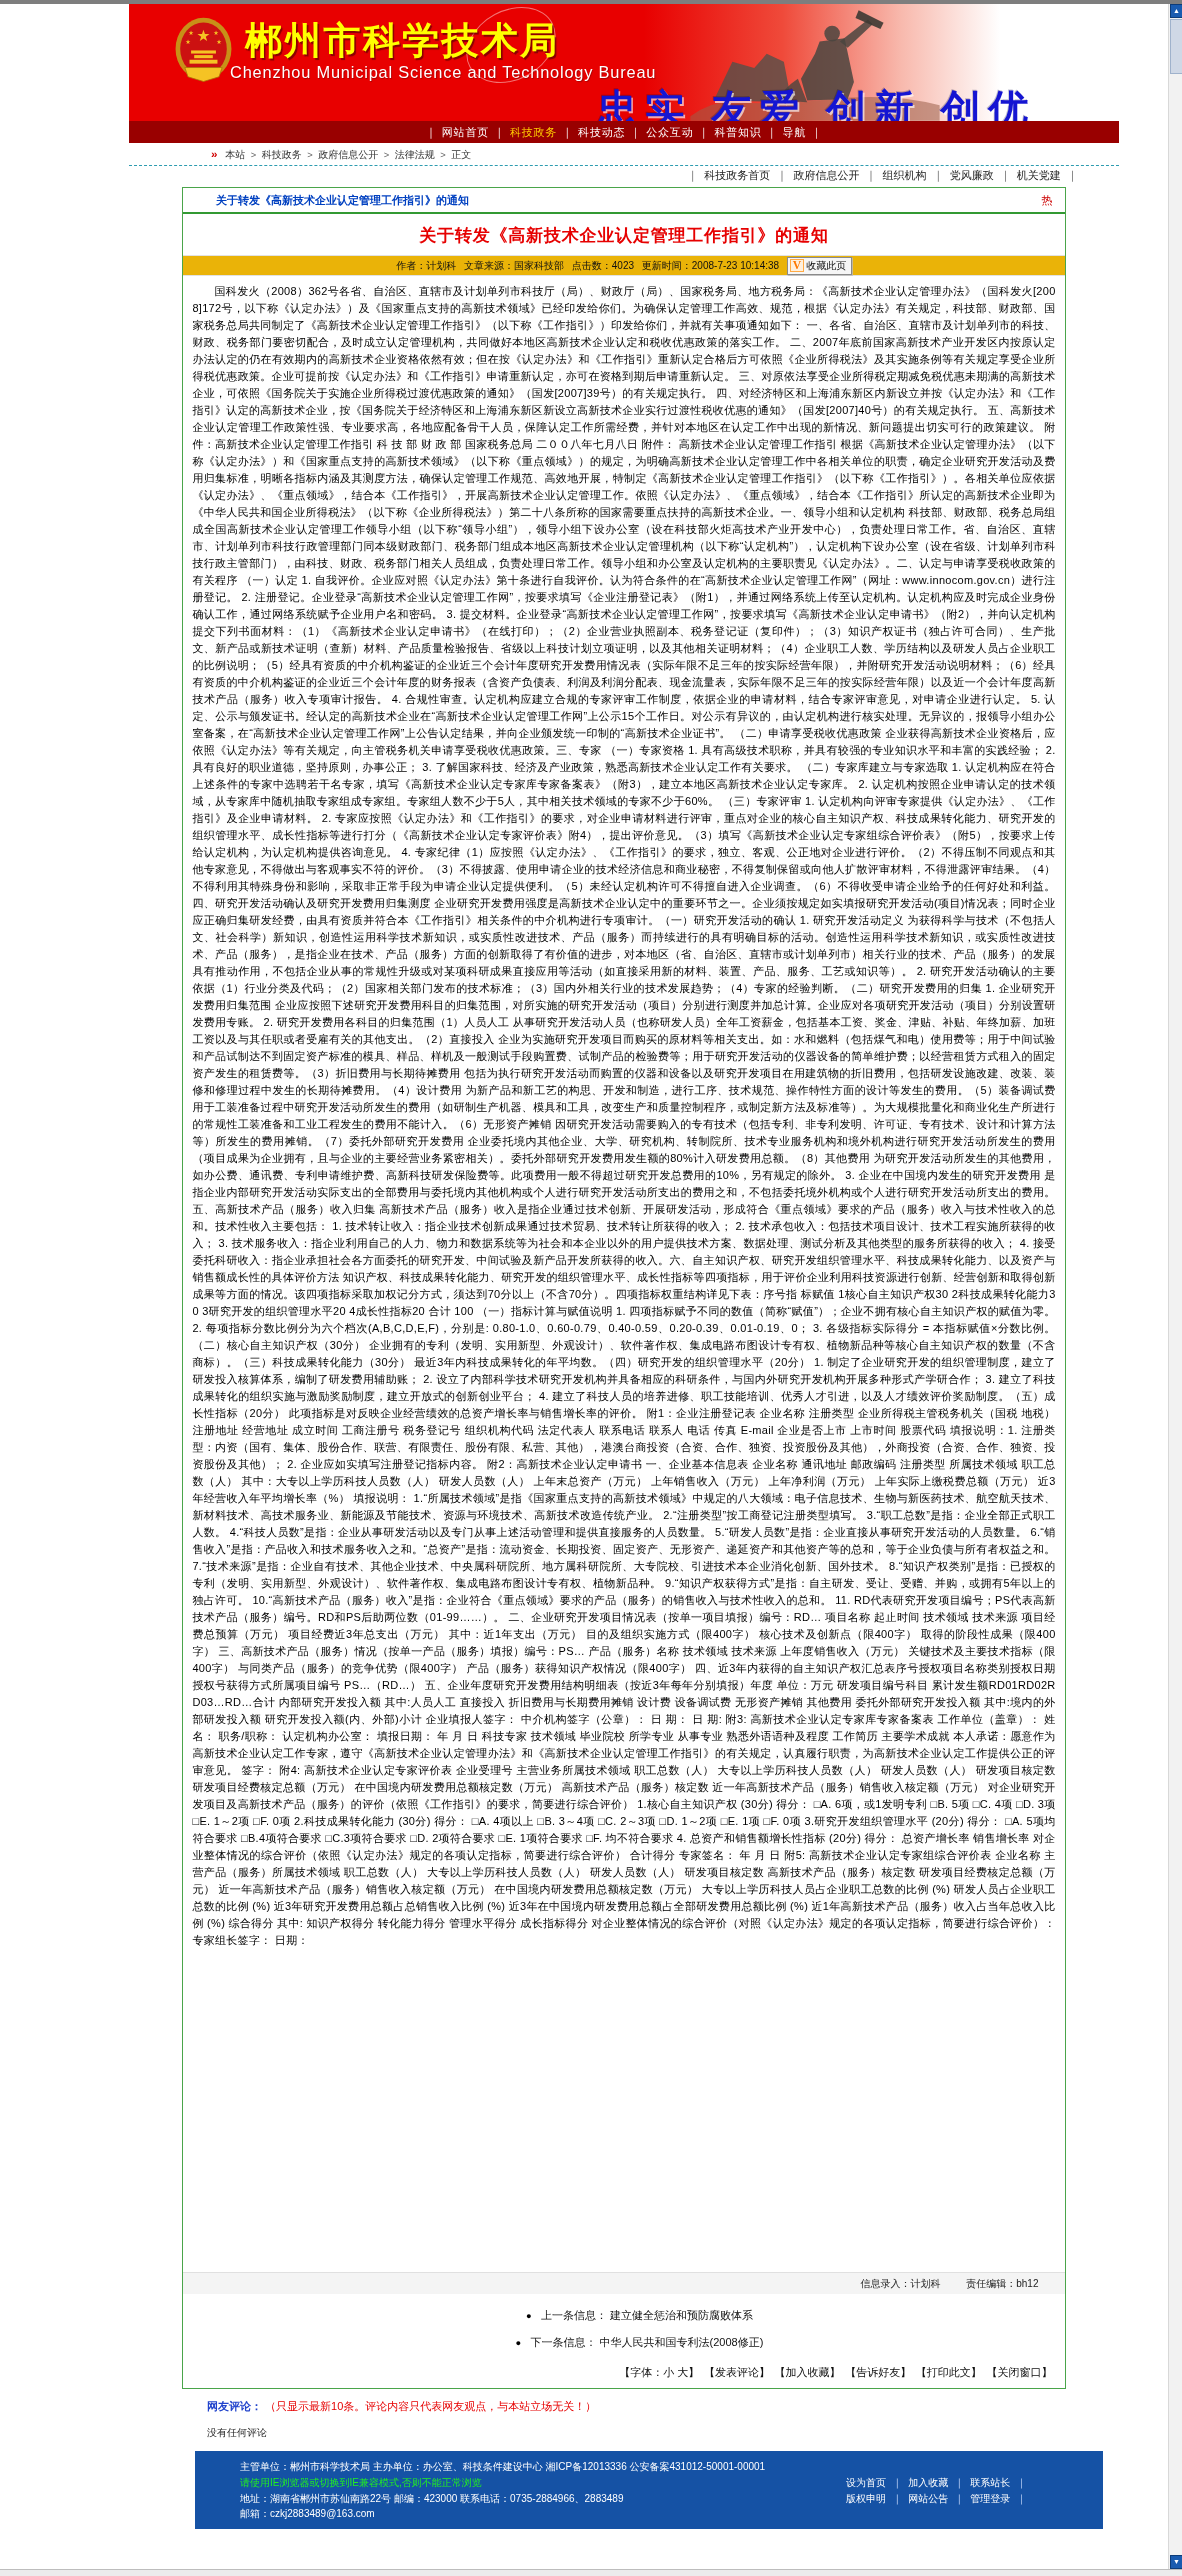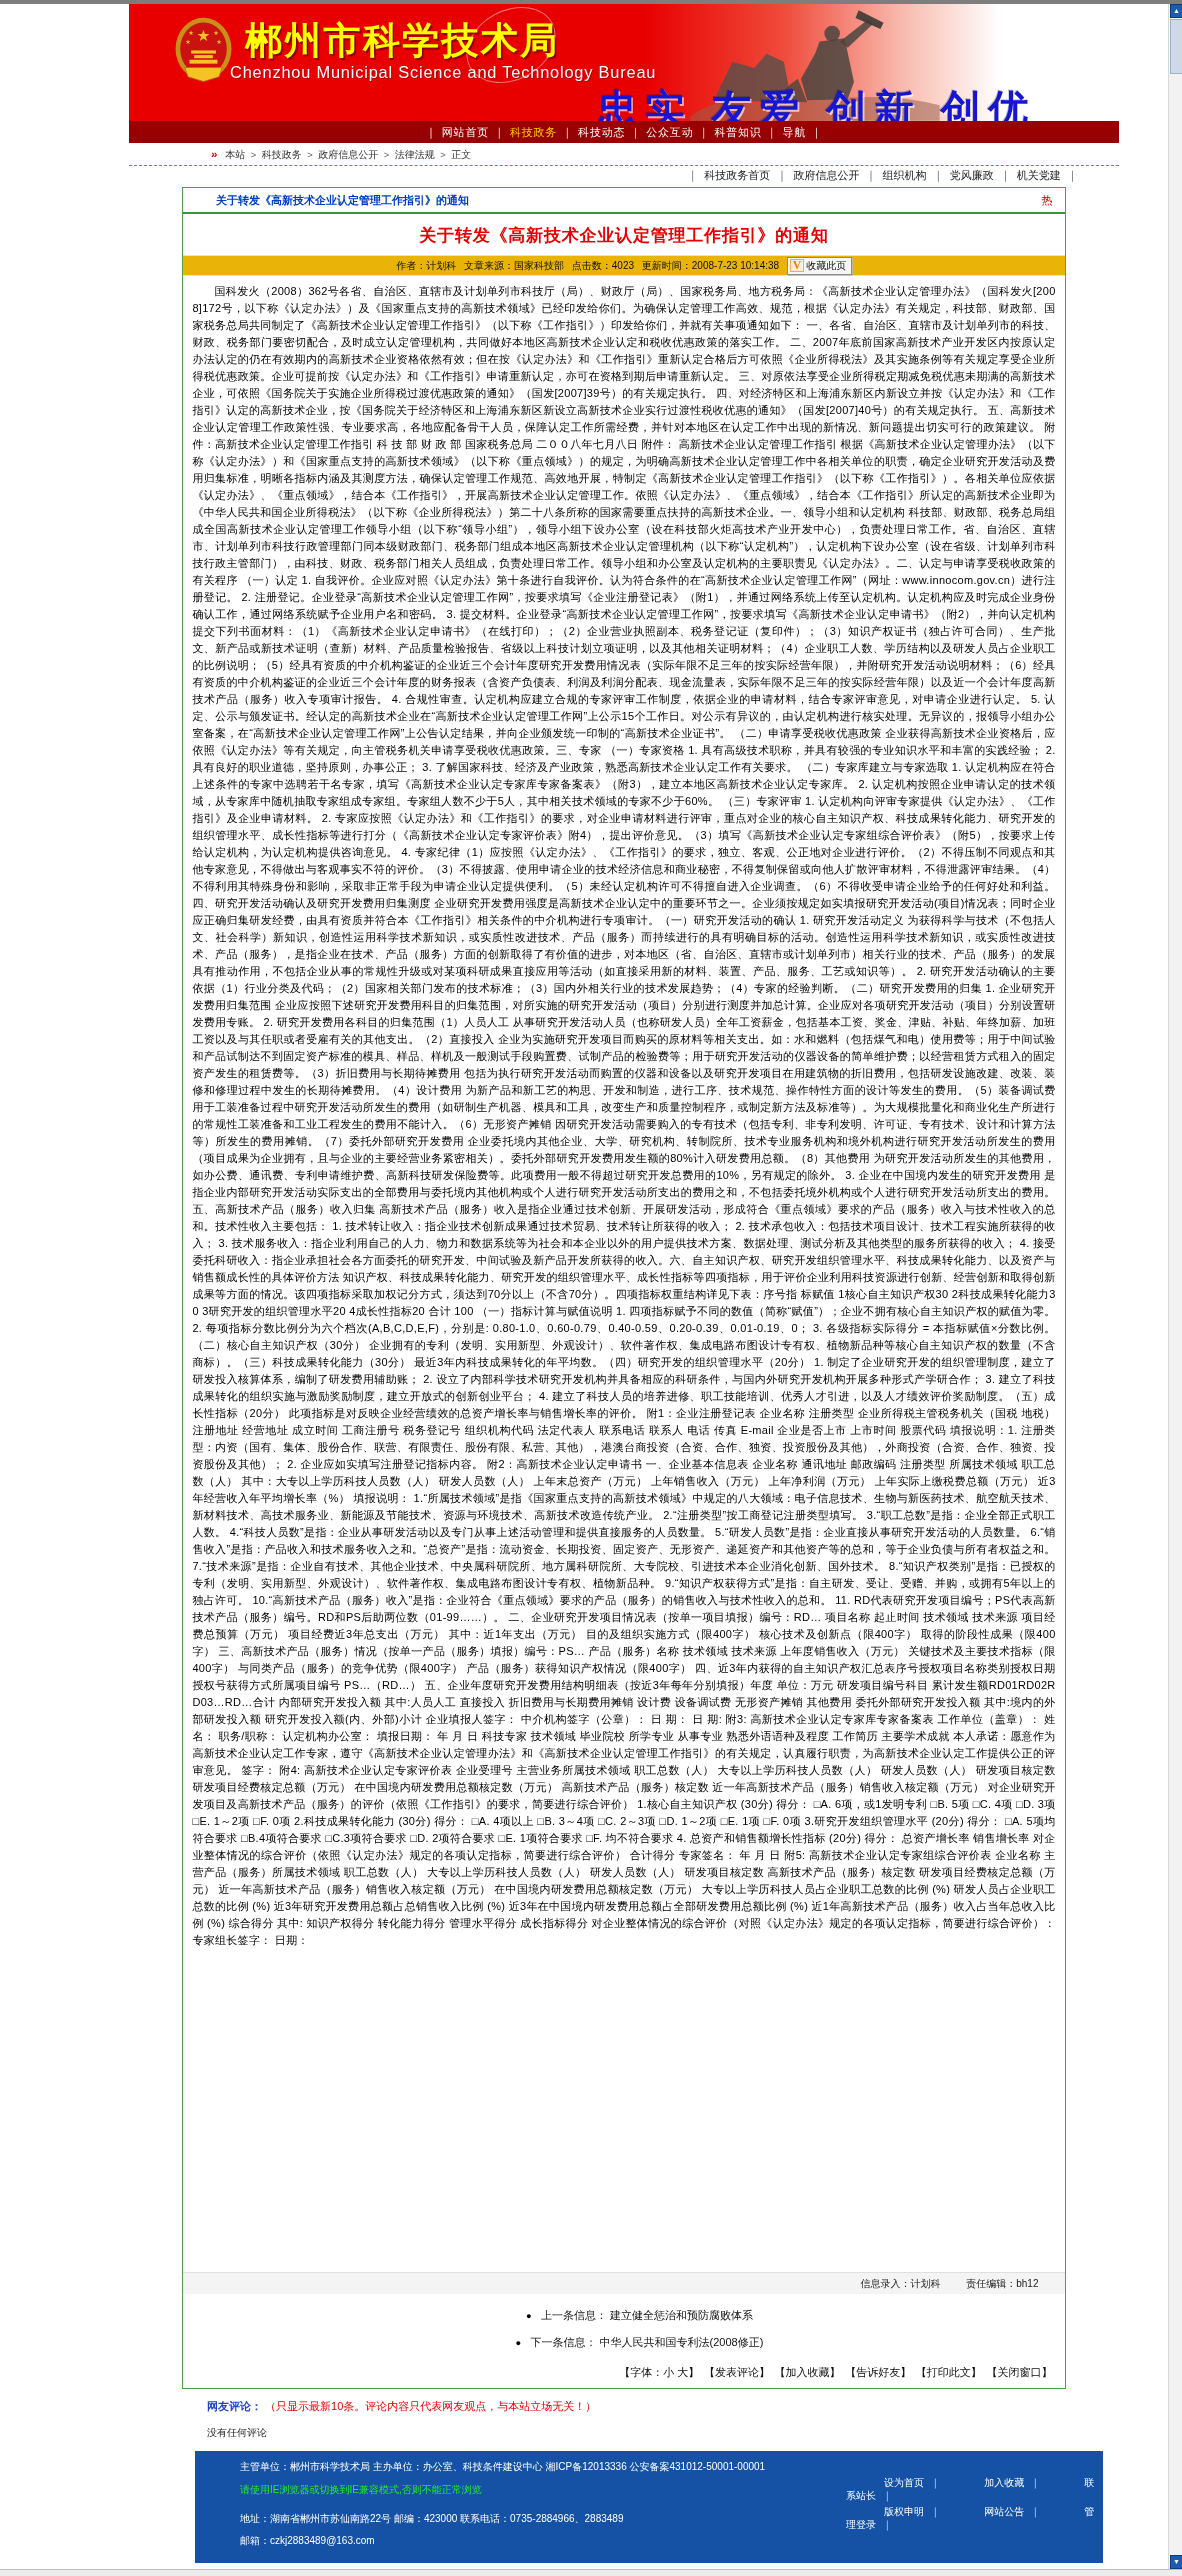--- a/index.html
+++ b/index.html
@@ -68,26 +68,26 @@
   .actions-row { text-align:right; padding:6.2px 12.5px 7.8px 0; font-size:11px; color:#111; }
   .actions-row span { margin-left:1.6px; cursor:pointer; }
 
   
   .comments { margin:9.4px 0 0 78px; font-size:11px; }
   .comments-title { color:#2244cc; font-weight:bold; }
   .comments-notice { color:#e60000; }
   .comments-empty { margin:12.5px 0 0 0; color:#222; font-size:10px; }
 
   
-  .footer { margin:11px 0 0 66px; width:908px; background:#1552a5; color:#ffffff; font-size:10px; padding:7px 0 14px 45px; line-height:13.3px; }
+  .footer { margin:11px 0 0 66px; width:908px; background:#1552a5; color:#ffffff; font-size:10px; padding:7px 0 6px 45px; line-height:13.3px; }
   .footer .frow { display:flex; align-items:center; margin:2.3px 0; }
   .footer .fleft { flex:1; }
   .footer .green { color:#22ee22; }
   .footer .flinks { width:257px; text-align:left; }
-  .footer .flink { cursor:pointer;margin-left:38px; }
+  .footer .flink { cursor:pointer; }
   .footer .fsep { margin:0 6.2px; color:#cfe0ff; }
 </style>
 </head>
 <body>
 
 <div class="chrome-top"></div>
 
 <div class="page">
 
   <div class="banner">

